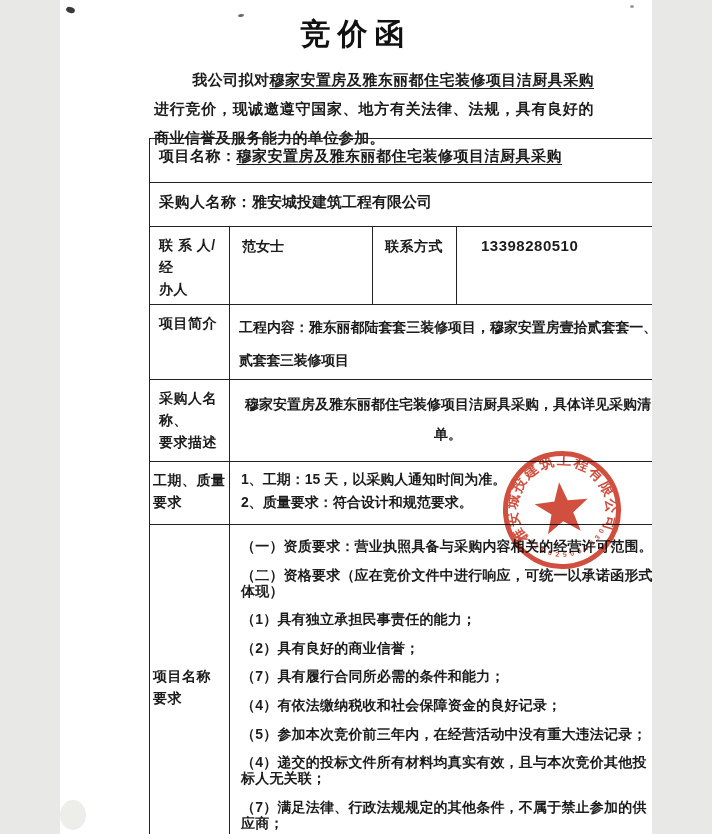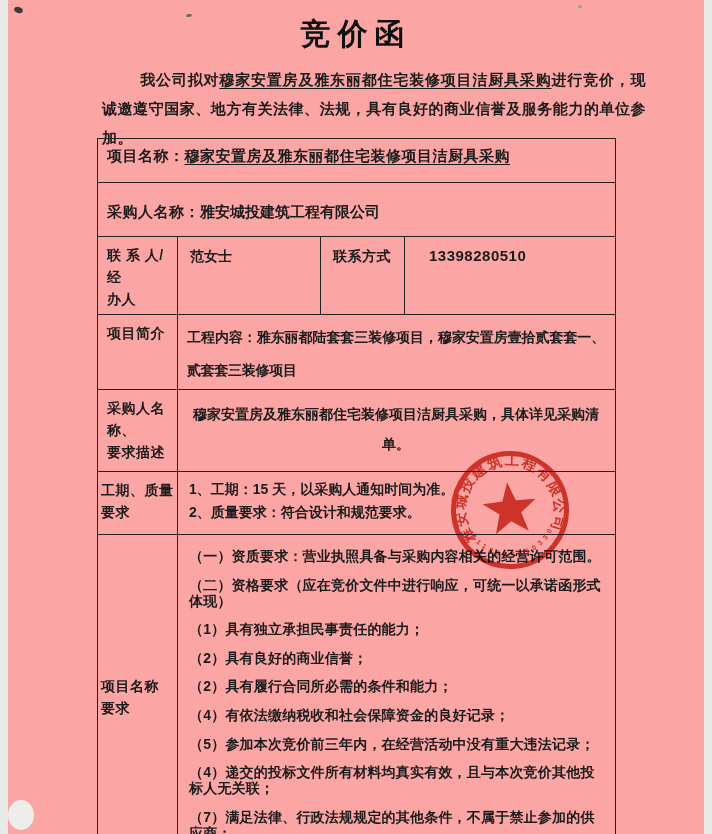--- a/index.html
+++ b/index.html
@@ -1,18 +1,18 @@
 <!DOCTYPE html>
 <html><head>
 <meta charset="utf-8">
 <style>
   html,body{margin:0;padding:0;background:#e8e8e6;}
   .page{
-    position:relative;width:696px;height:834px;margin:0 auto;
-    background:#fca5a5;overflow:hidden;color:#1c1c1c;
+    position:relative;width:592px;height:834px;margin:0 auto;
+    background:#ffffff;overflow:hidden;color:#1c1c1c;
     font-family:"Liberation Sans","DejaVu Sans",sans-serif;
     -webkit-font-smoothing:antialiased;
   }
   .title{
     margin:14px 0 0 0;text-align:center;font-size:30px;font-weight:700;
     letter-spacing:7px;color:#111;
   }
   .intro{
     margin:10px 58px 0 94px;font-size:15px;line-height:29px;font-weight:600;
     text-indent:2.55em;letter-spacing:.4px;text-align:justify;
@@ -24,21 +24,21 @@
   }
   table.doc td{border:1.7px solid #232323;vertical-align:top;overflow:hidden;}
   td.h{
     font-weight:700;white-space:pre-line;line-height:22px;
     padding:7px 5px 4px 9px;letter-spacing:.5px;
   }
   td.h.c{padding-left:3px;padding-right:3px;}
   td.h.mid{vertical-align:middle;}
   .lbl{font-weight:700;letter-spacing:.5px;}
   .r1 td{height:35px;font-size:15px;padding:5px 8px 3px 9px;line-height:24px;}
-  .r2 td{height:33px;font-size:15px;padding:17px 8px 3px 9px;line-height:24px;}
+  .r2 td{height:33px;font-size:15px;padding:7px 8px 3px 9px;line-height:24px;}
   .r3 td{height:50px;}
   .r3 .cell{padding:8px 6px 4px 12px;line-height:22px;}
   .r3 .phone{font-size:15px;padding-left:24px;letter-spacing:.5px;}
   .r4 td.v{height:59px;padding:6px 10px 2px 9px;line-height:33px;letter-spacing:-.3px;text-align:justify;}
   .r5 td.v{height:58px;padding:9px 10px 12px 9px;line-height:30px;text-align:center;}
   .r6 td.v{height:54px;padding:6px 10px 2px 11px;line-height:23px;}
   .r7 td.v{height:268px;padding:13px 8px 2px 11px;}
   .r7 .q-item{line-height:16px;margin:0 0 12.6px 0;letter-spacing:.2px;}
   .seal{
     position:absolute;left:438px;top:446px;width:128px;height:128px;
@@ -111,21 +111,21 @@
     </tr>
 
     <tr class="r7">
       <td class="h c mid">项目名称
 要求</td>
       <td class="v" colspan="3">
         <div class="q-item">（一）资质要求：营业执照具备与采购内容相关的经营许可范围。</div>
         <div class="q-item">（二）资格要求（应在竞价文件中进行响应，可统一以承诺函形式体现）</div>
         <div class="q-item">（1）具有独立承担民事责任的能力；</div>
         <div class="q-item">（2）具有良好的商业信誉；</div>
-        <div class="q-item">（2）具有履行合同所必需的条件和能力；</div>
+        <div class="q-item">（7）具有履行合同所必需的条件和能力；</div>
         <div class="q-item">（4）有依法缴纳税收和社会保障资金的良好记录；</div>
         <div class="q-item">（5）参加本次竞价前三年内，在经营活动中没有重大违法记录；</div>
         <div class="q-item">（4）递交的投标文件所有材料均真实有效，且与本次竞价其他投标人无关联；</div>
         <div class="q-item">（7）满足法律、行政法规规定的其他条件，不属于禁止参加的供应商；</div>
       </td>
     </tr>
 
   </tbody>
     </table>
 

